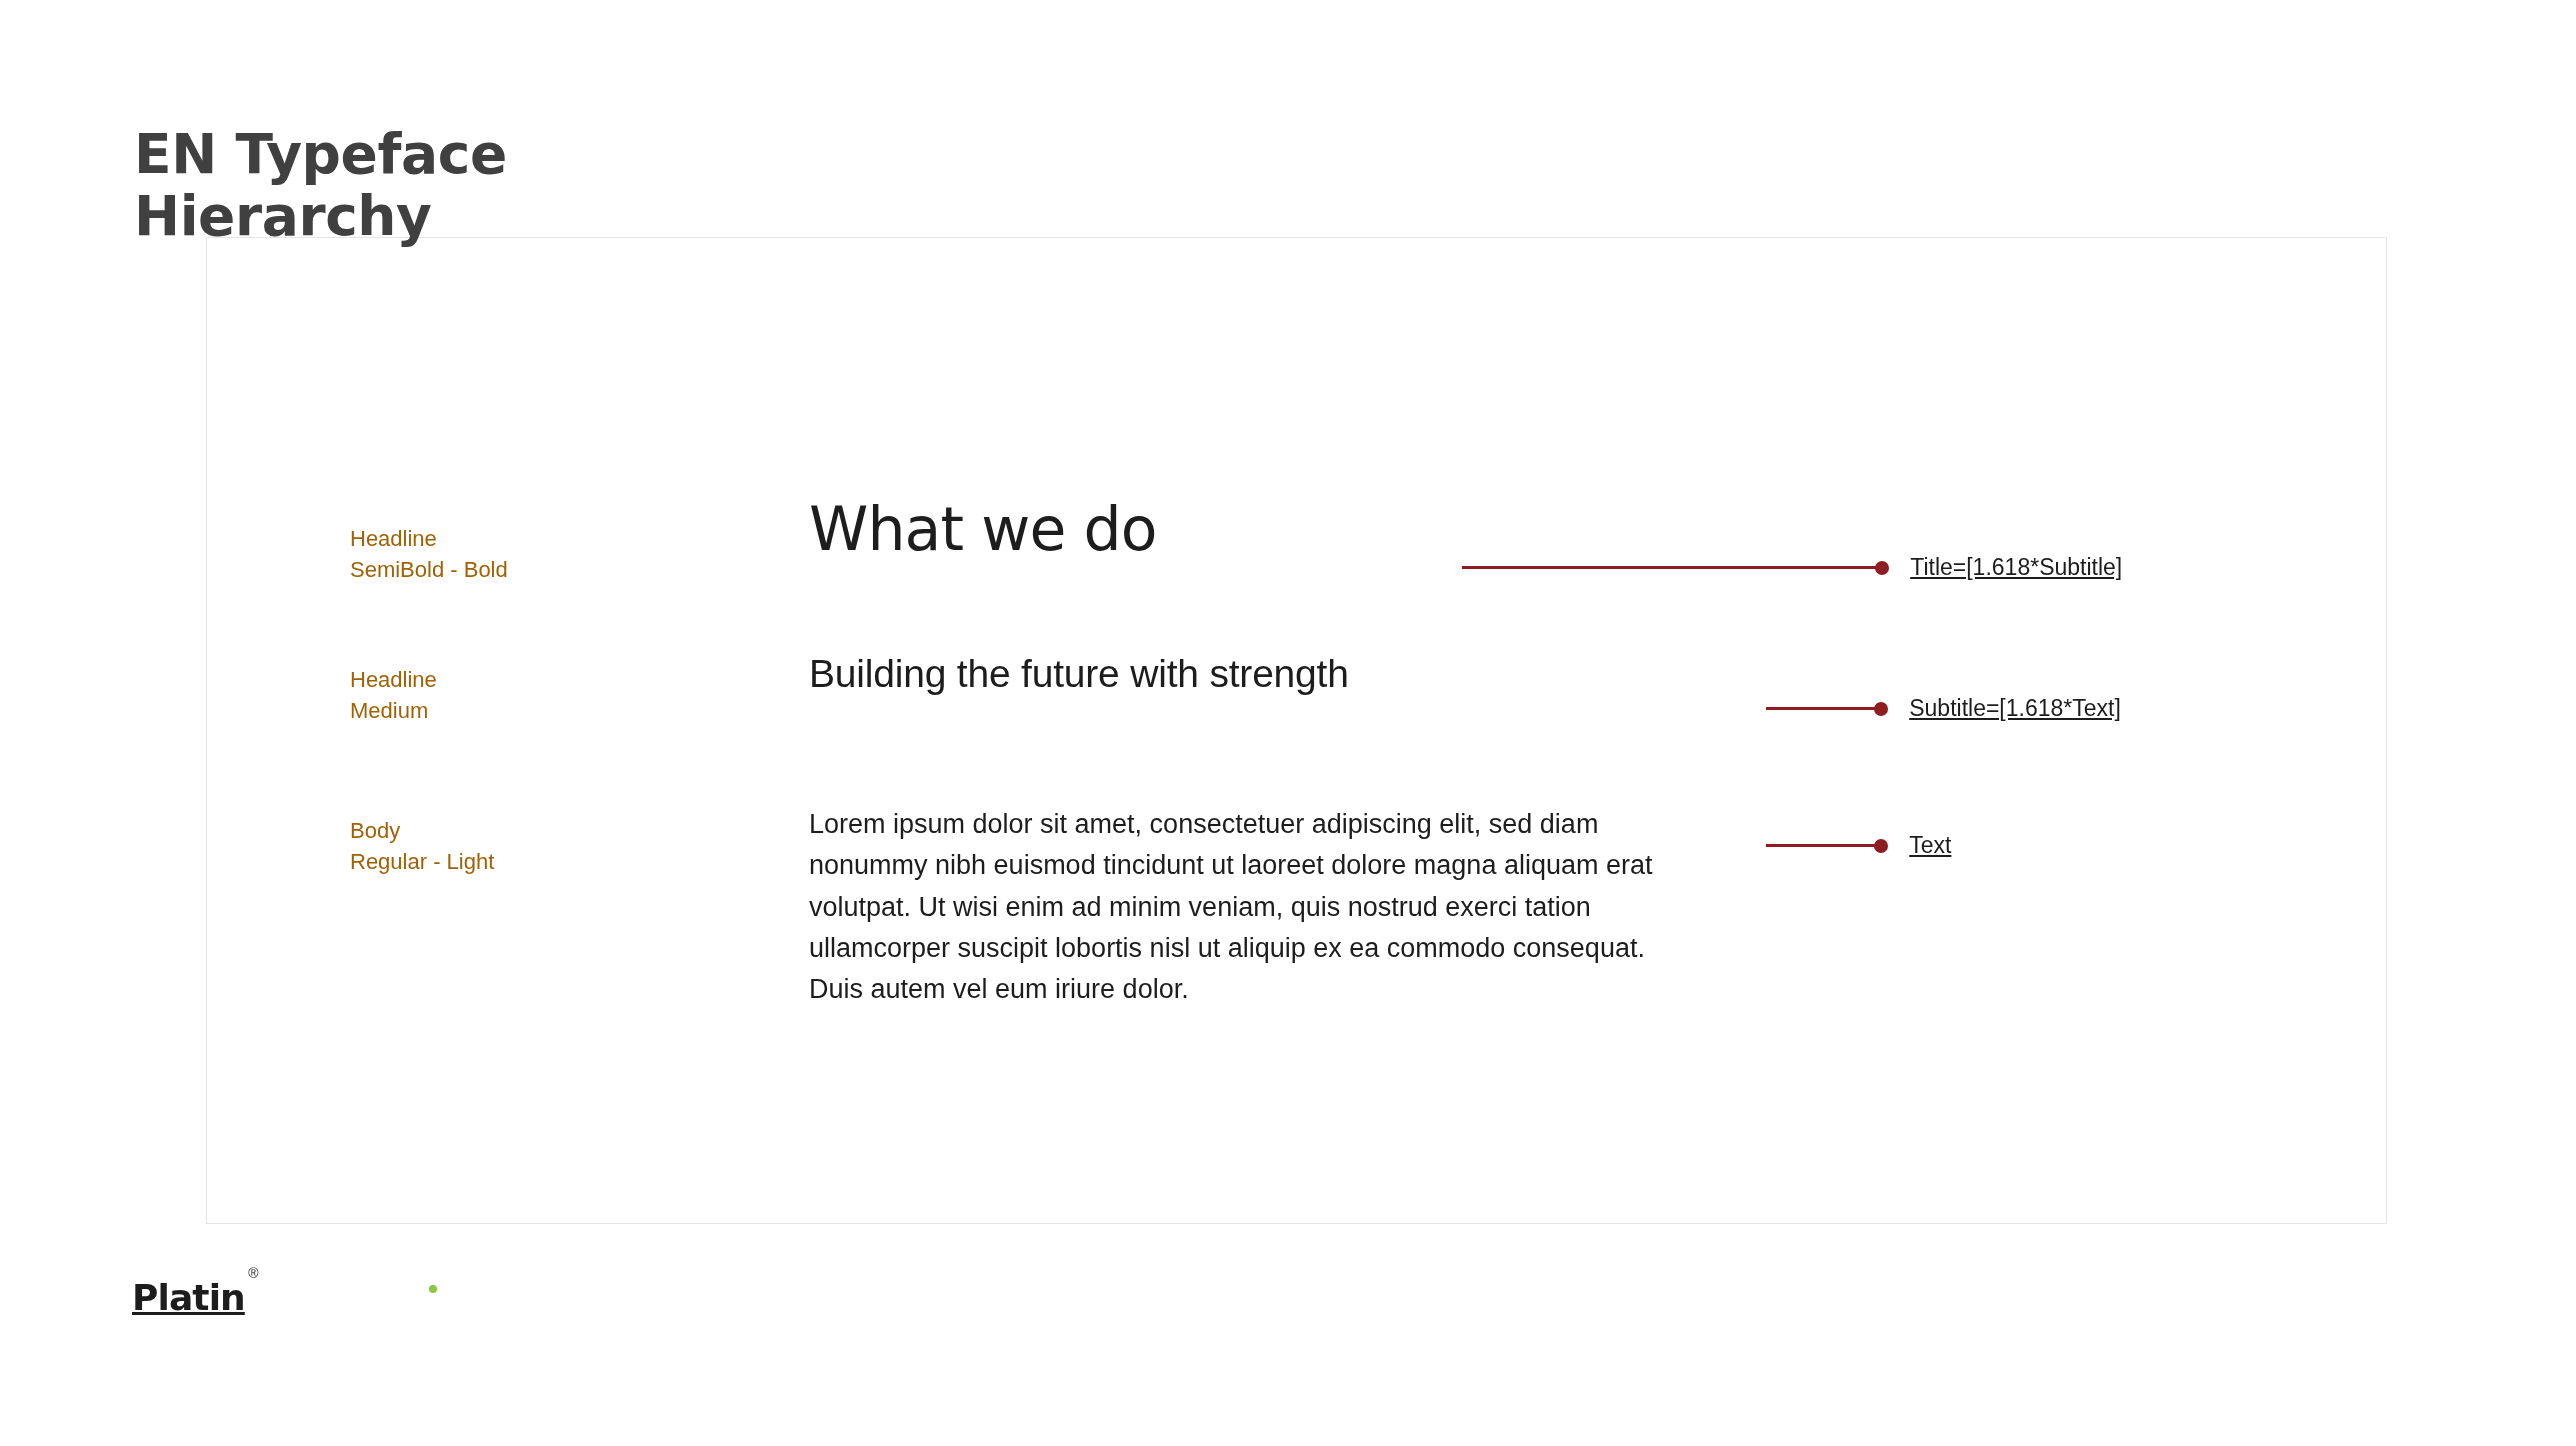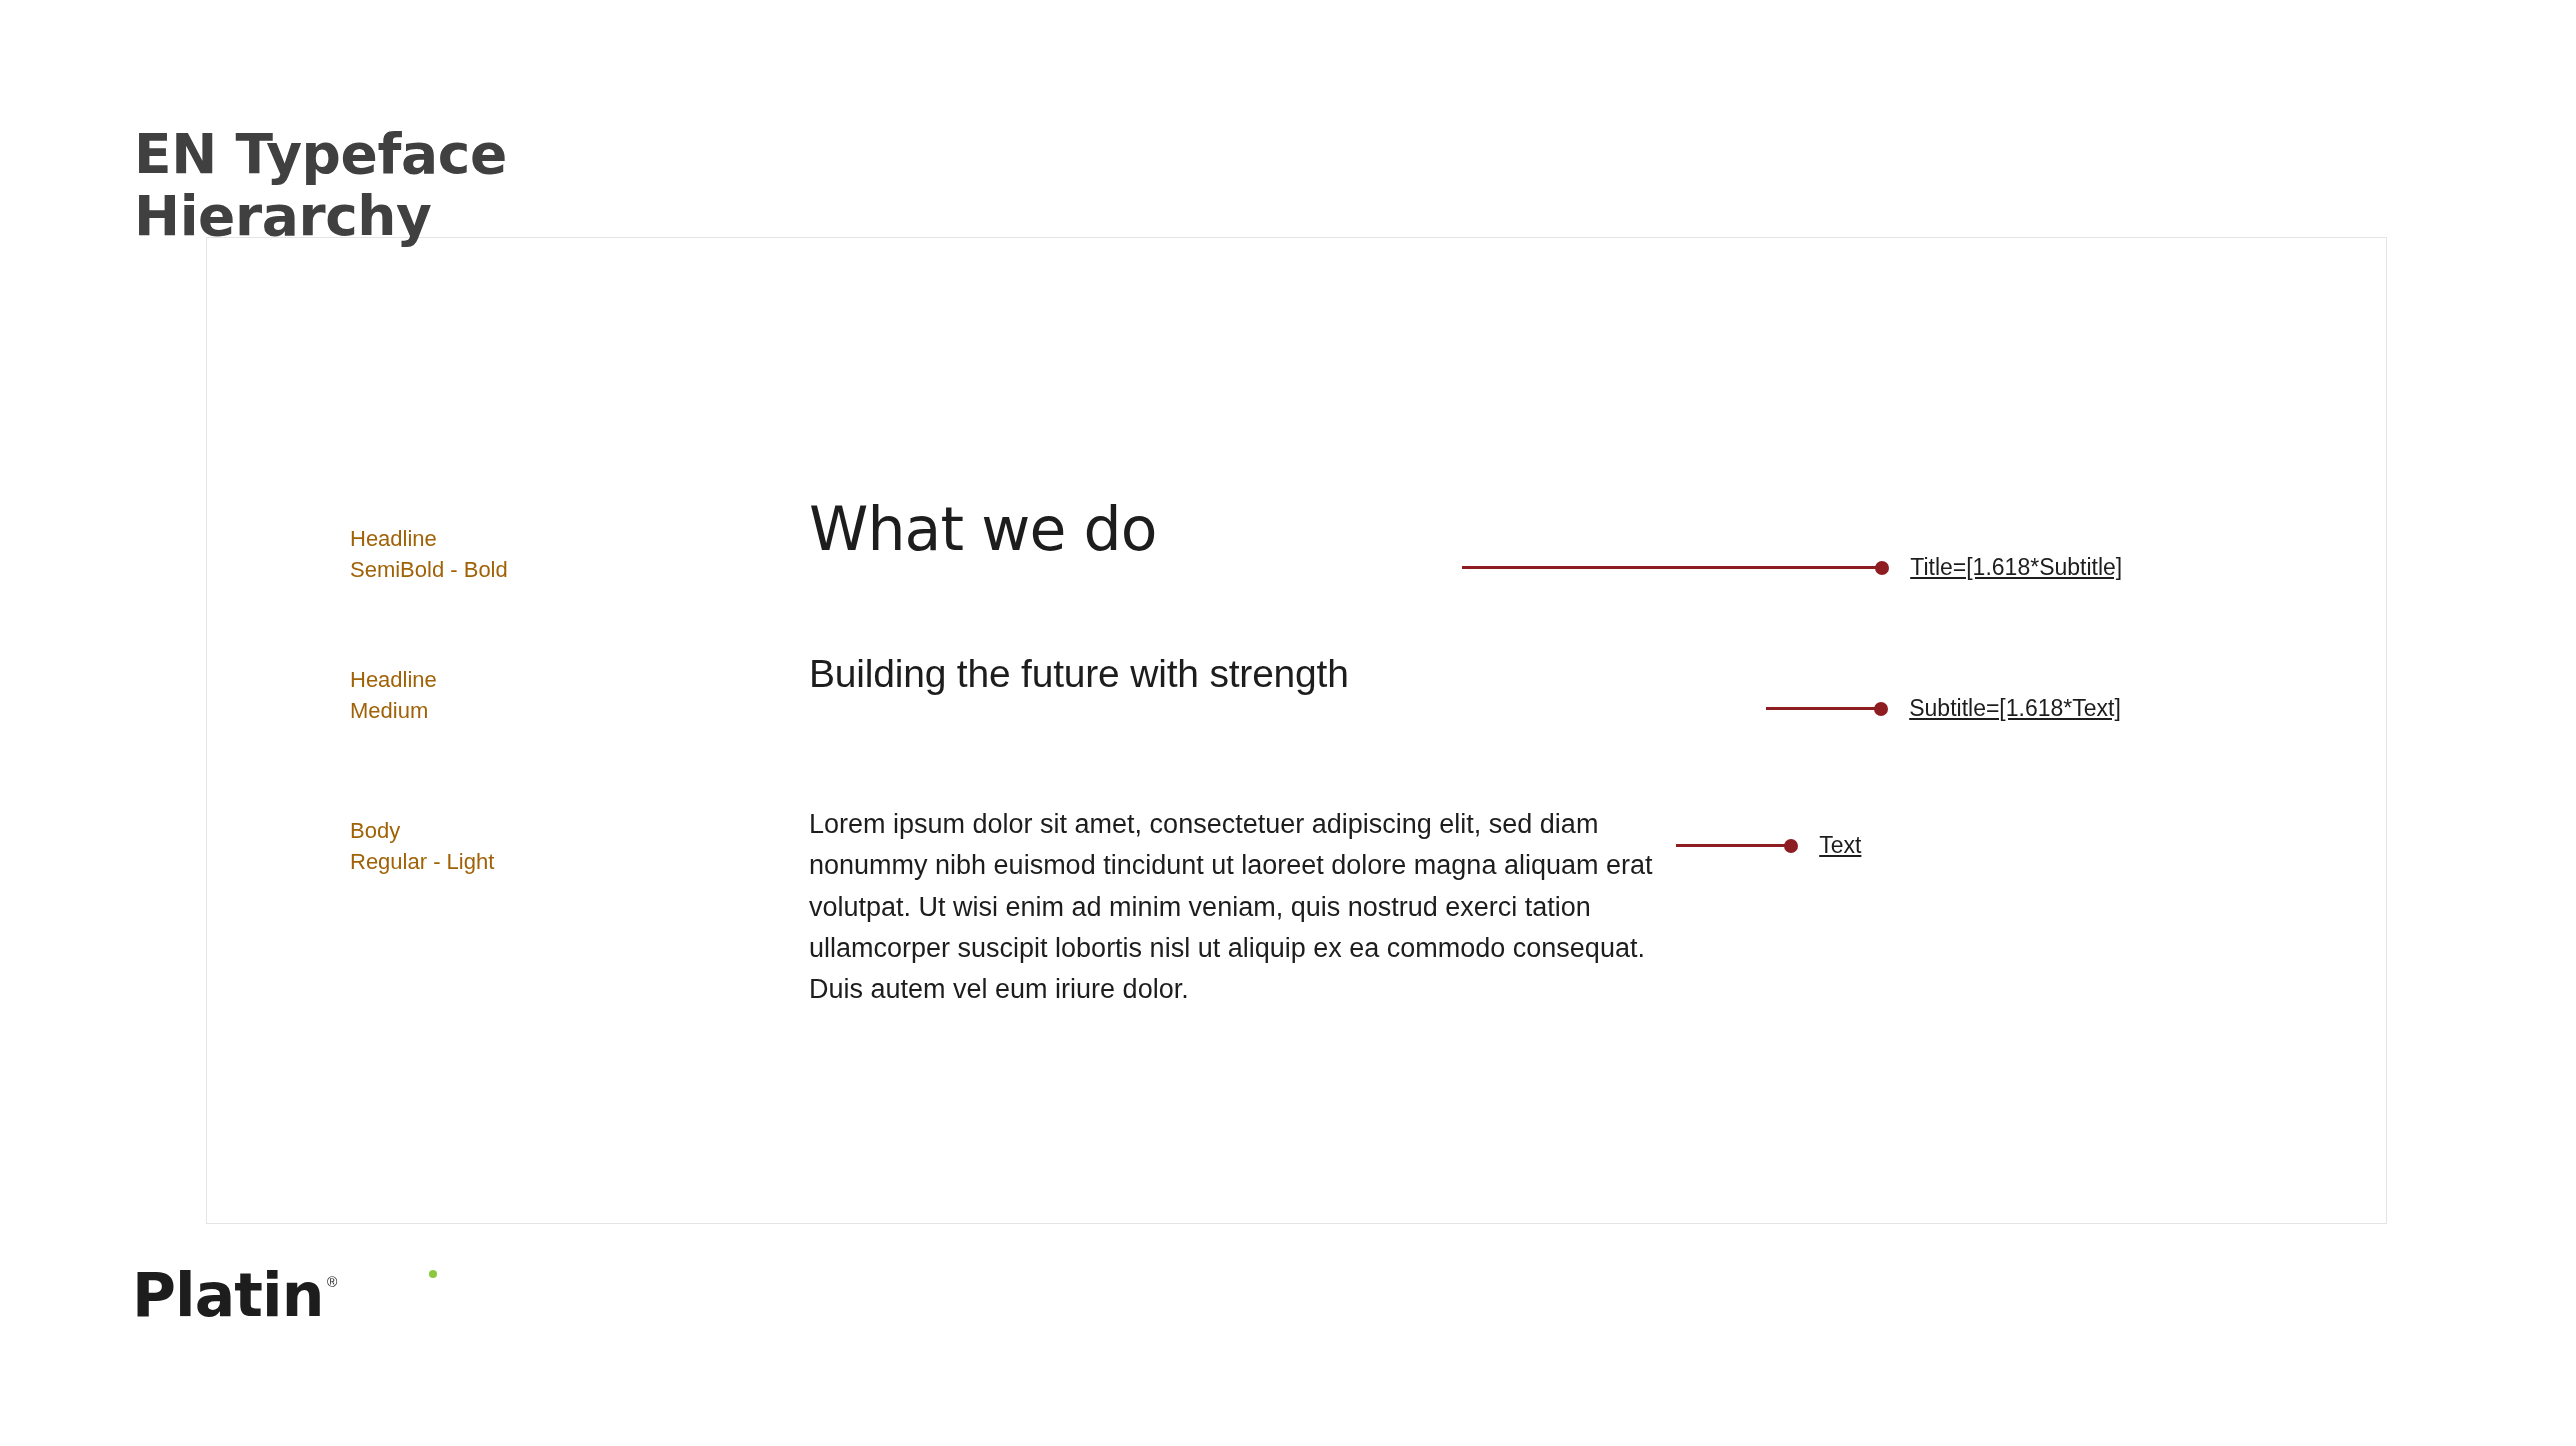--- a/index.html
+++ b/index.html
@@ -117,38 +117,39 @@
     margin-left: 21px;
     font-size: 23px;
     color: #1d1d1d;
     white-space: nowrap;
   }
 
   .conn-1 { left: 1462px; top: 42px; }
   .conn-1 .line { width: 415px; }
   .conn-2 { left: 1766px; top: 42px; }
   .conn-2 .line { width: 110px; }
-  .conn-3 { left: 1676px; top: 28px; }
+  .conn-3 { left: 1766px; top: 28px; }
   .conn-3 .line { width: 110px; }
 
   
   .logo {
     position: absolute;
     left: 132px;
     top: 1265px;
     display: flex;
     align-items: flex-end;
   }
   .logo-word {
     font-family: "DejaVu Sans", sans-serif;
     font-weight: bold;
-    font-size: 60px;
+    font-size: 36px;
     letter-spacing: -0.9px;
     color: #1d1d1d;
     line-height: 1;
+    text-decoration: underline;
   }
   .logo-dotcap {
     position: relative;
   }
   .logo-reg {
     font-size: 14px;
     color: #1d1d1d;
     margin-left: 3.5px;
     margin-bottom: 35px;
   }

